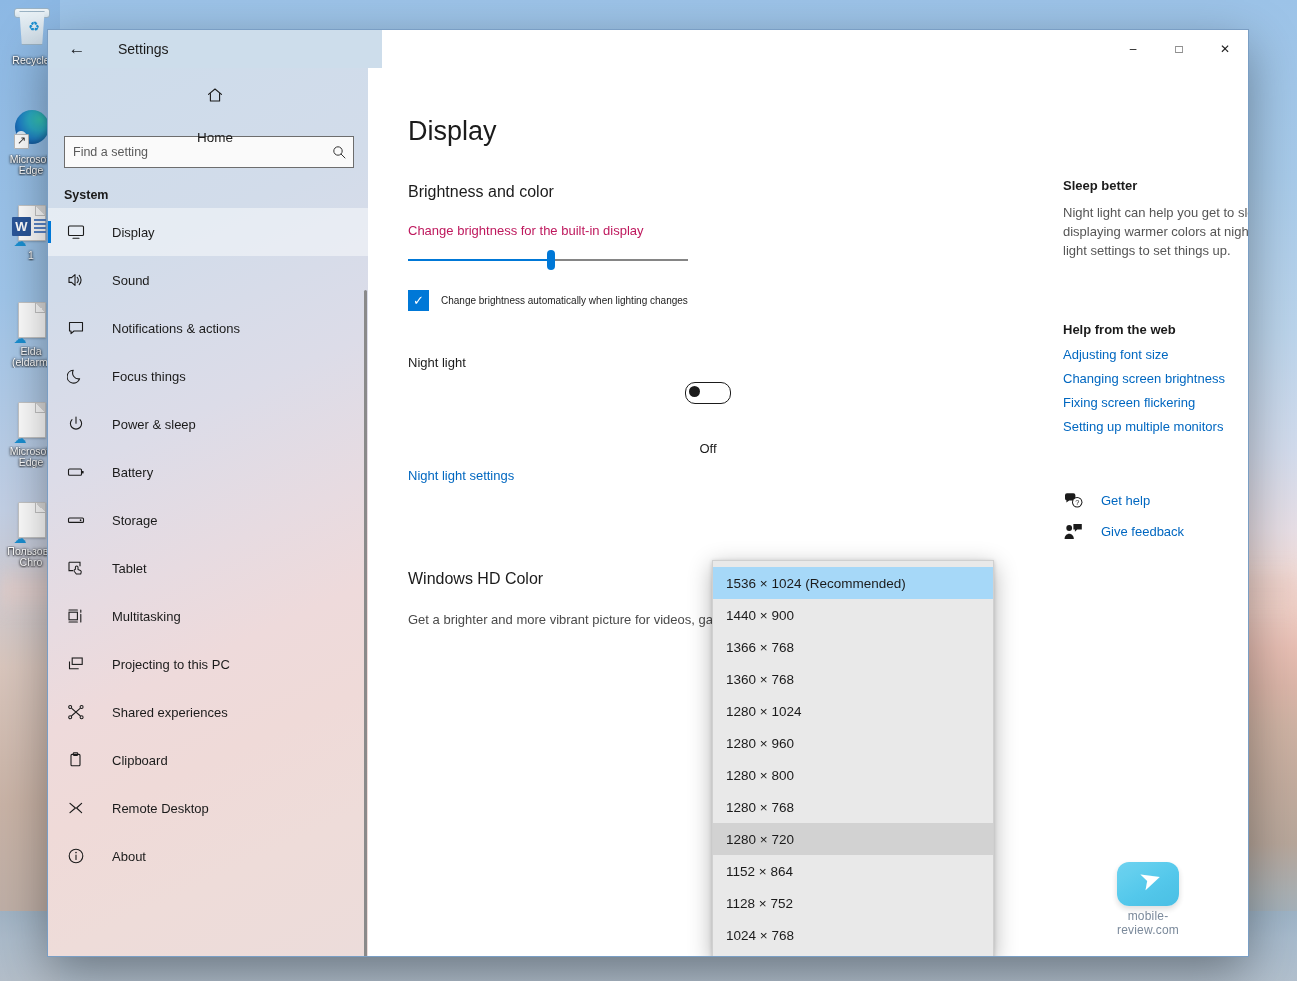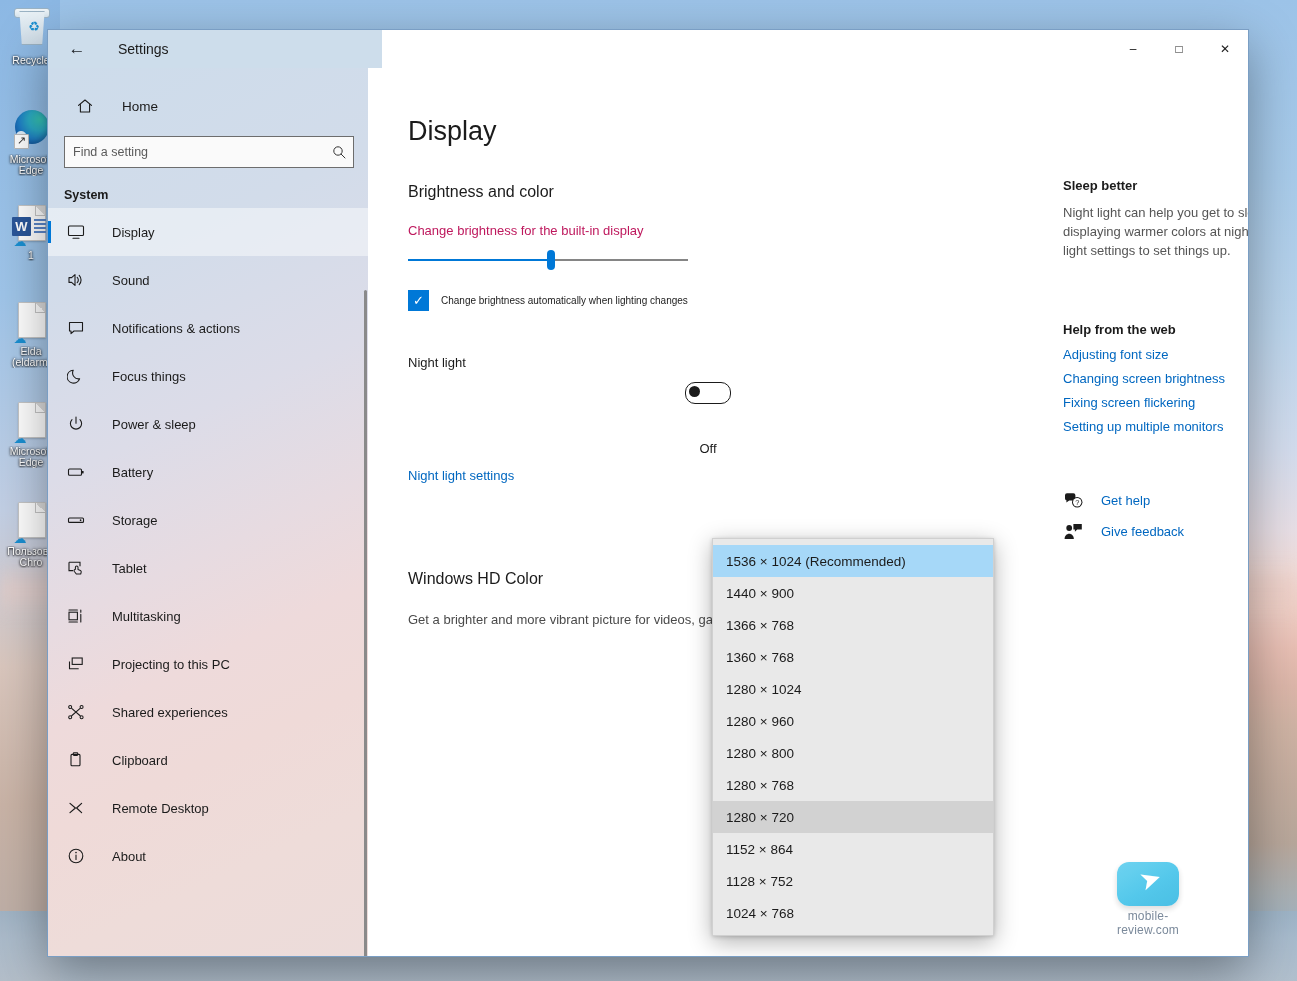--- a/index.html
+++ b/index.html
@@ -131,21 +131,21 @@
 
   #body{flex:1;display:flex;min-height:0;position:relative;}
 
   
   #sidebar{
     width:320px;flex:0 0 320px;position:relative;
     background:linear-gradient(155deg,#cddceb 0%,#d2dcea 22%,#dcdce8 40%,#e7dbe1 54%,#eedadb 64%,#efdad8 74%,#eedcd9 86%,#ecdcda 100%);
     overflow:hidden;
   }
   #sb-home{
-    display:flex;align-items:center;gap:26px;height:40px;padding-left:26px;margin-top:18px;
+    display:flex;align-items:center;gap:26px;height:40px;padding-left:14px;margin-top:18px;flex-direction:column;
   }
   #sb-home .ico{width:22px;display:flex;justify-content:center;color:#1b1b1b;}
   #sb-home .txt{font-size:13.5px;color:#1b1b1b;}
   #search-wrap{
     margin:10px 14px 0 16px;height:30px;background:#fafafa;border:1px solid #6d6d6d;
     display:flex;
   }
   #search-input{
     flex:1;border:0;outline:0;background:transparent;
     font-family:"Liberation Sans",sans-serif;font-size:12.5px;color:#1b1b1b;
@@ -216,21 +216,21 @@
 
   
   .aside-h{font-size:13px;font-weight:bold;color:#1b1b1b;margin:0 0 10px 0;}
   .aside-p{font-size:13px;color:#555;line-height:19px;margin:0 0 62px 0;}
   .aside-links{display:flex;flex-direction:column;gap:9px;margin-bottom:58px;}
   .sup-row{display:flex;align-items:center;gap:18px;margin-bottom:14px;}
   .sup-ico{width:20px;display:flex;justify-content:center;color:#1b1b1b;}
 
   
   #dropdown{
-    position:absolute;left:344px;top:470px;width:280px;
+    position:absolute;left:344px;top:492px;width:280px;
     background:#e9e9e9;
     border:1px solid #d0d0d0;
     box-shadow:0 6px 22px rgba(0,0,0,.30),0 1px 4px rgba(0,0,0,.18);
     padding:6px 0 6px 0;
     z-index:40;
   }
   .dd-item{
     height:32px;display:flex;align-items:center;padding-left:13px;
     font-size:13.5px;color:#1b1b1b;
   }

